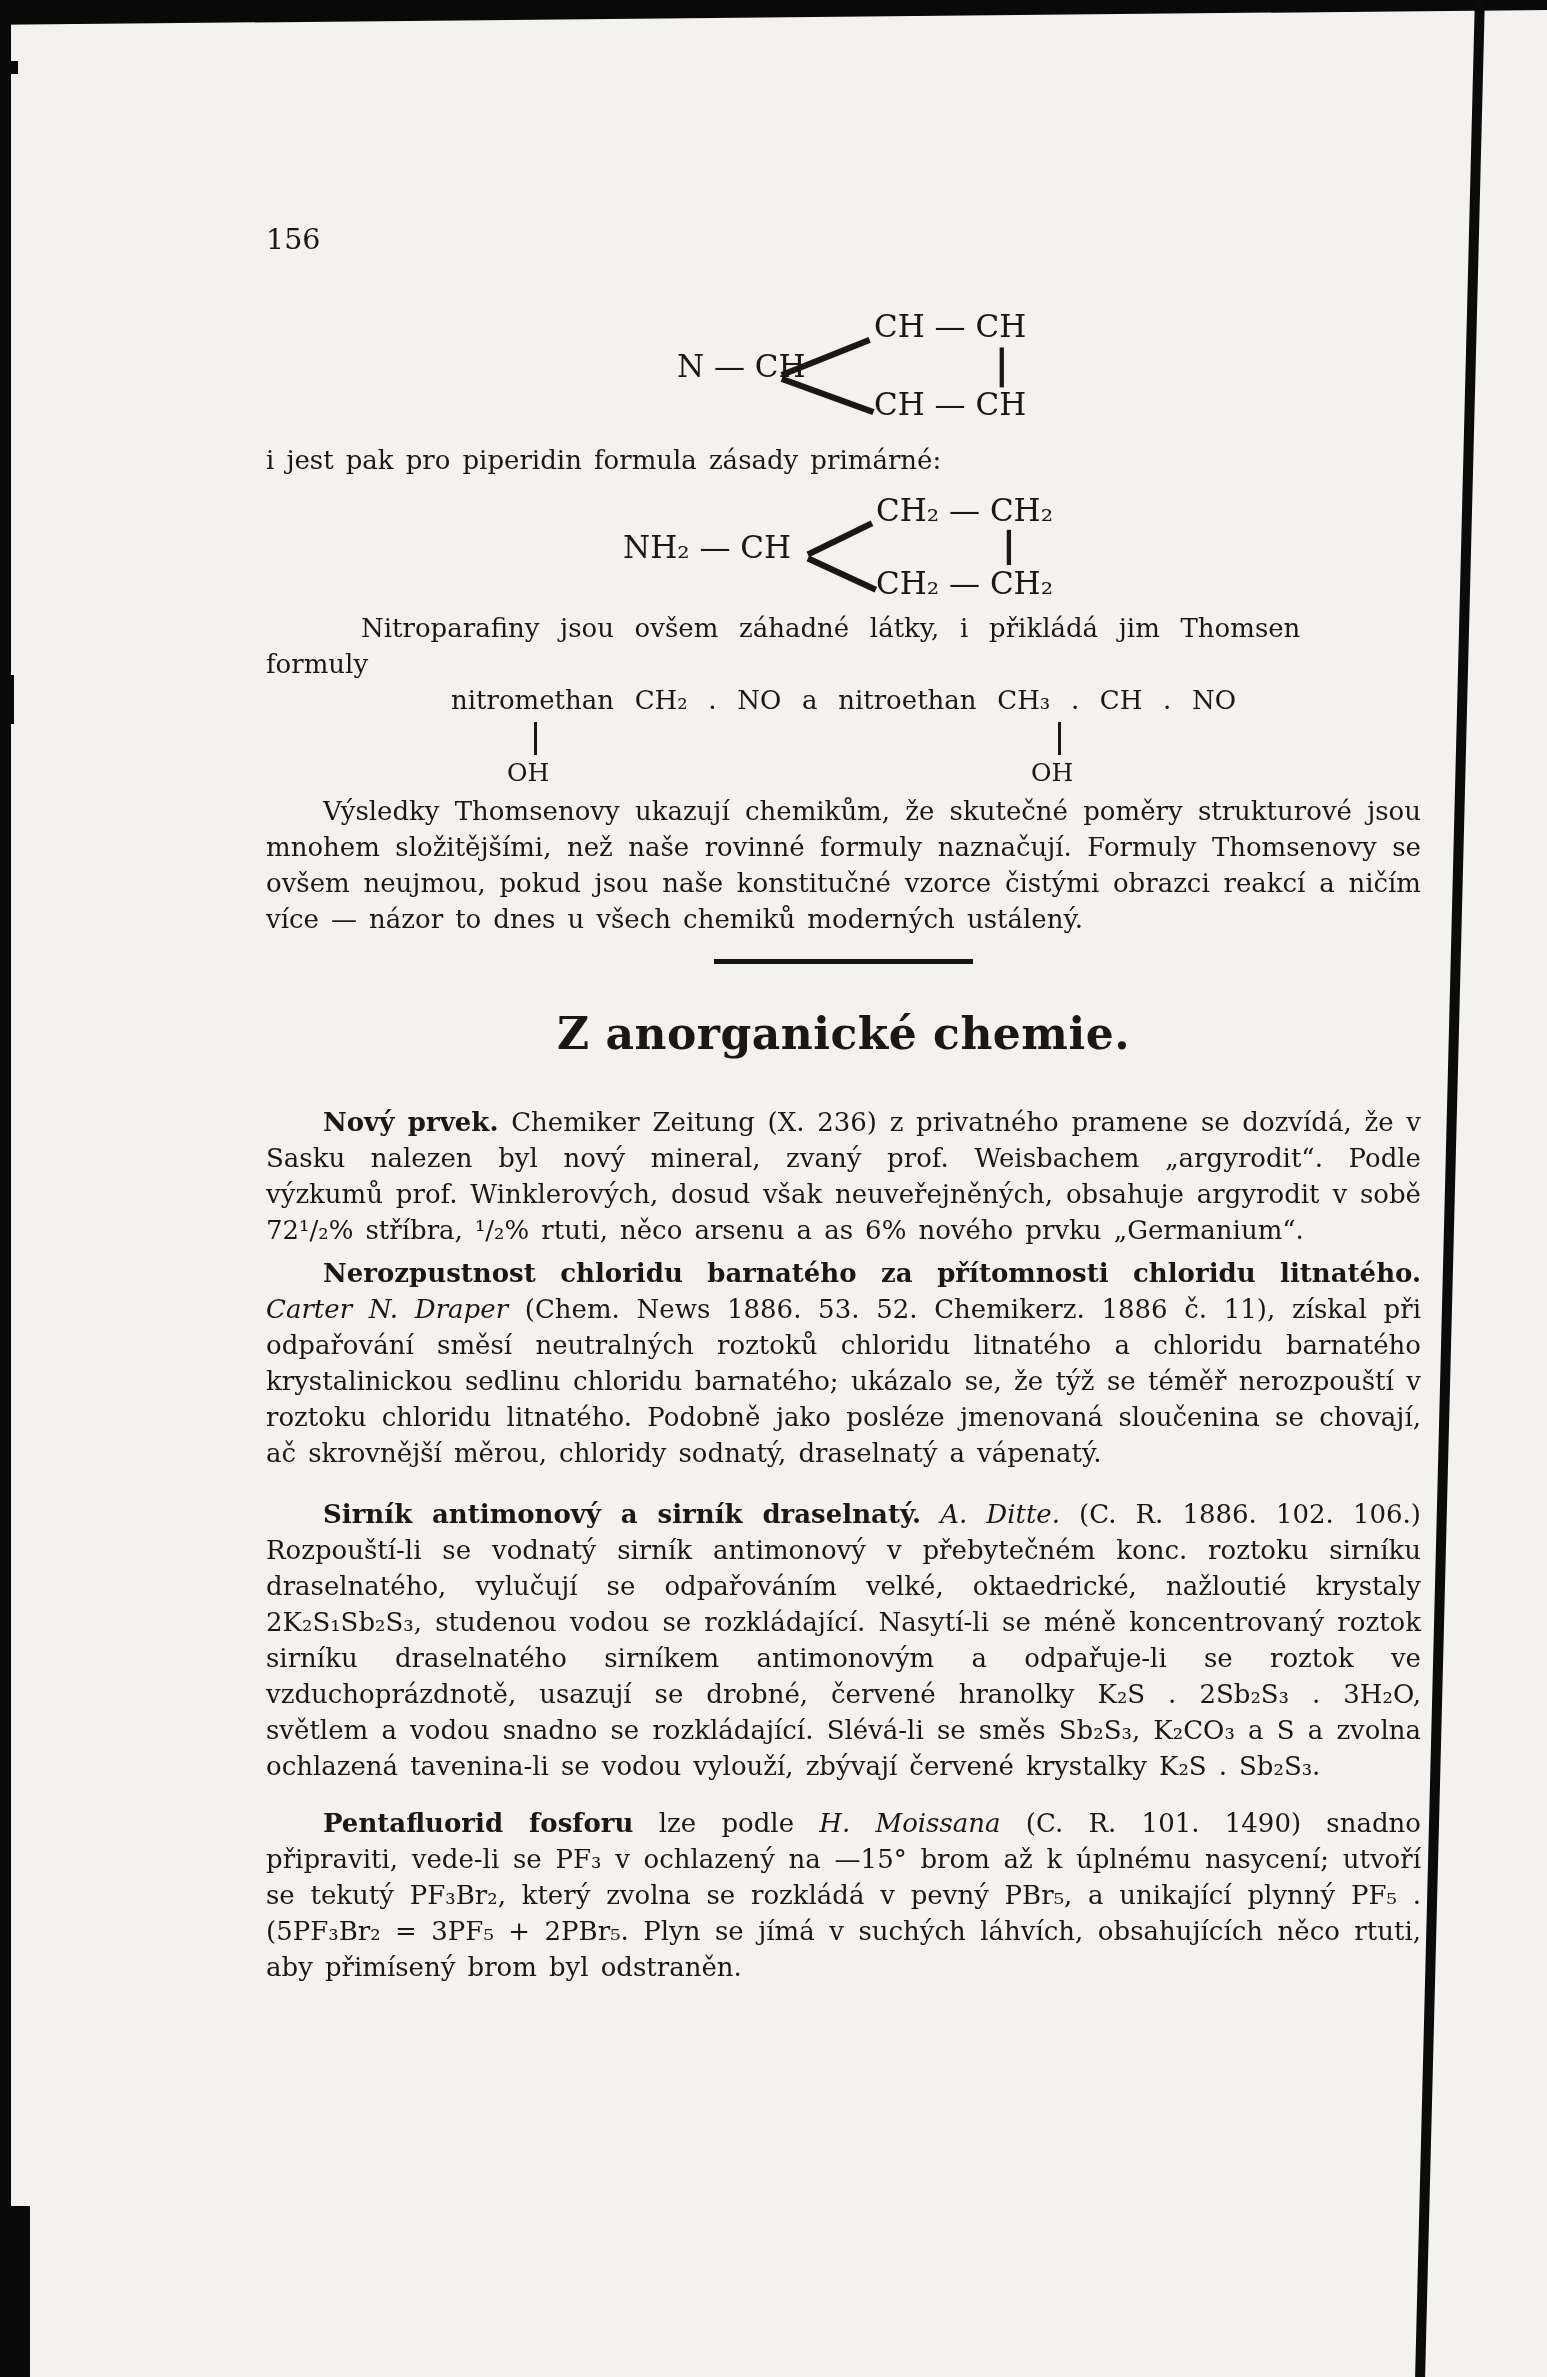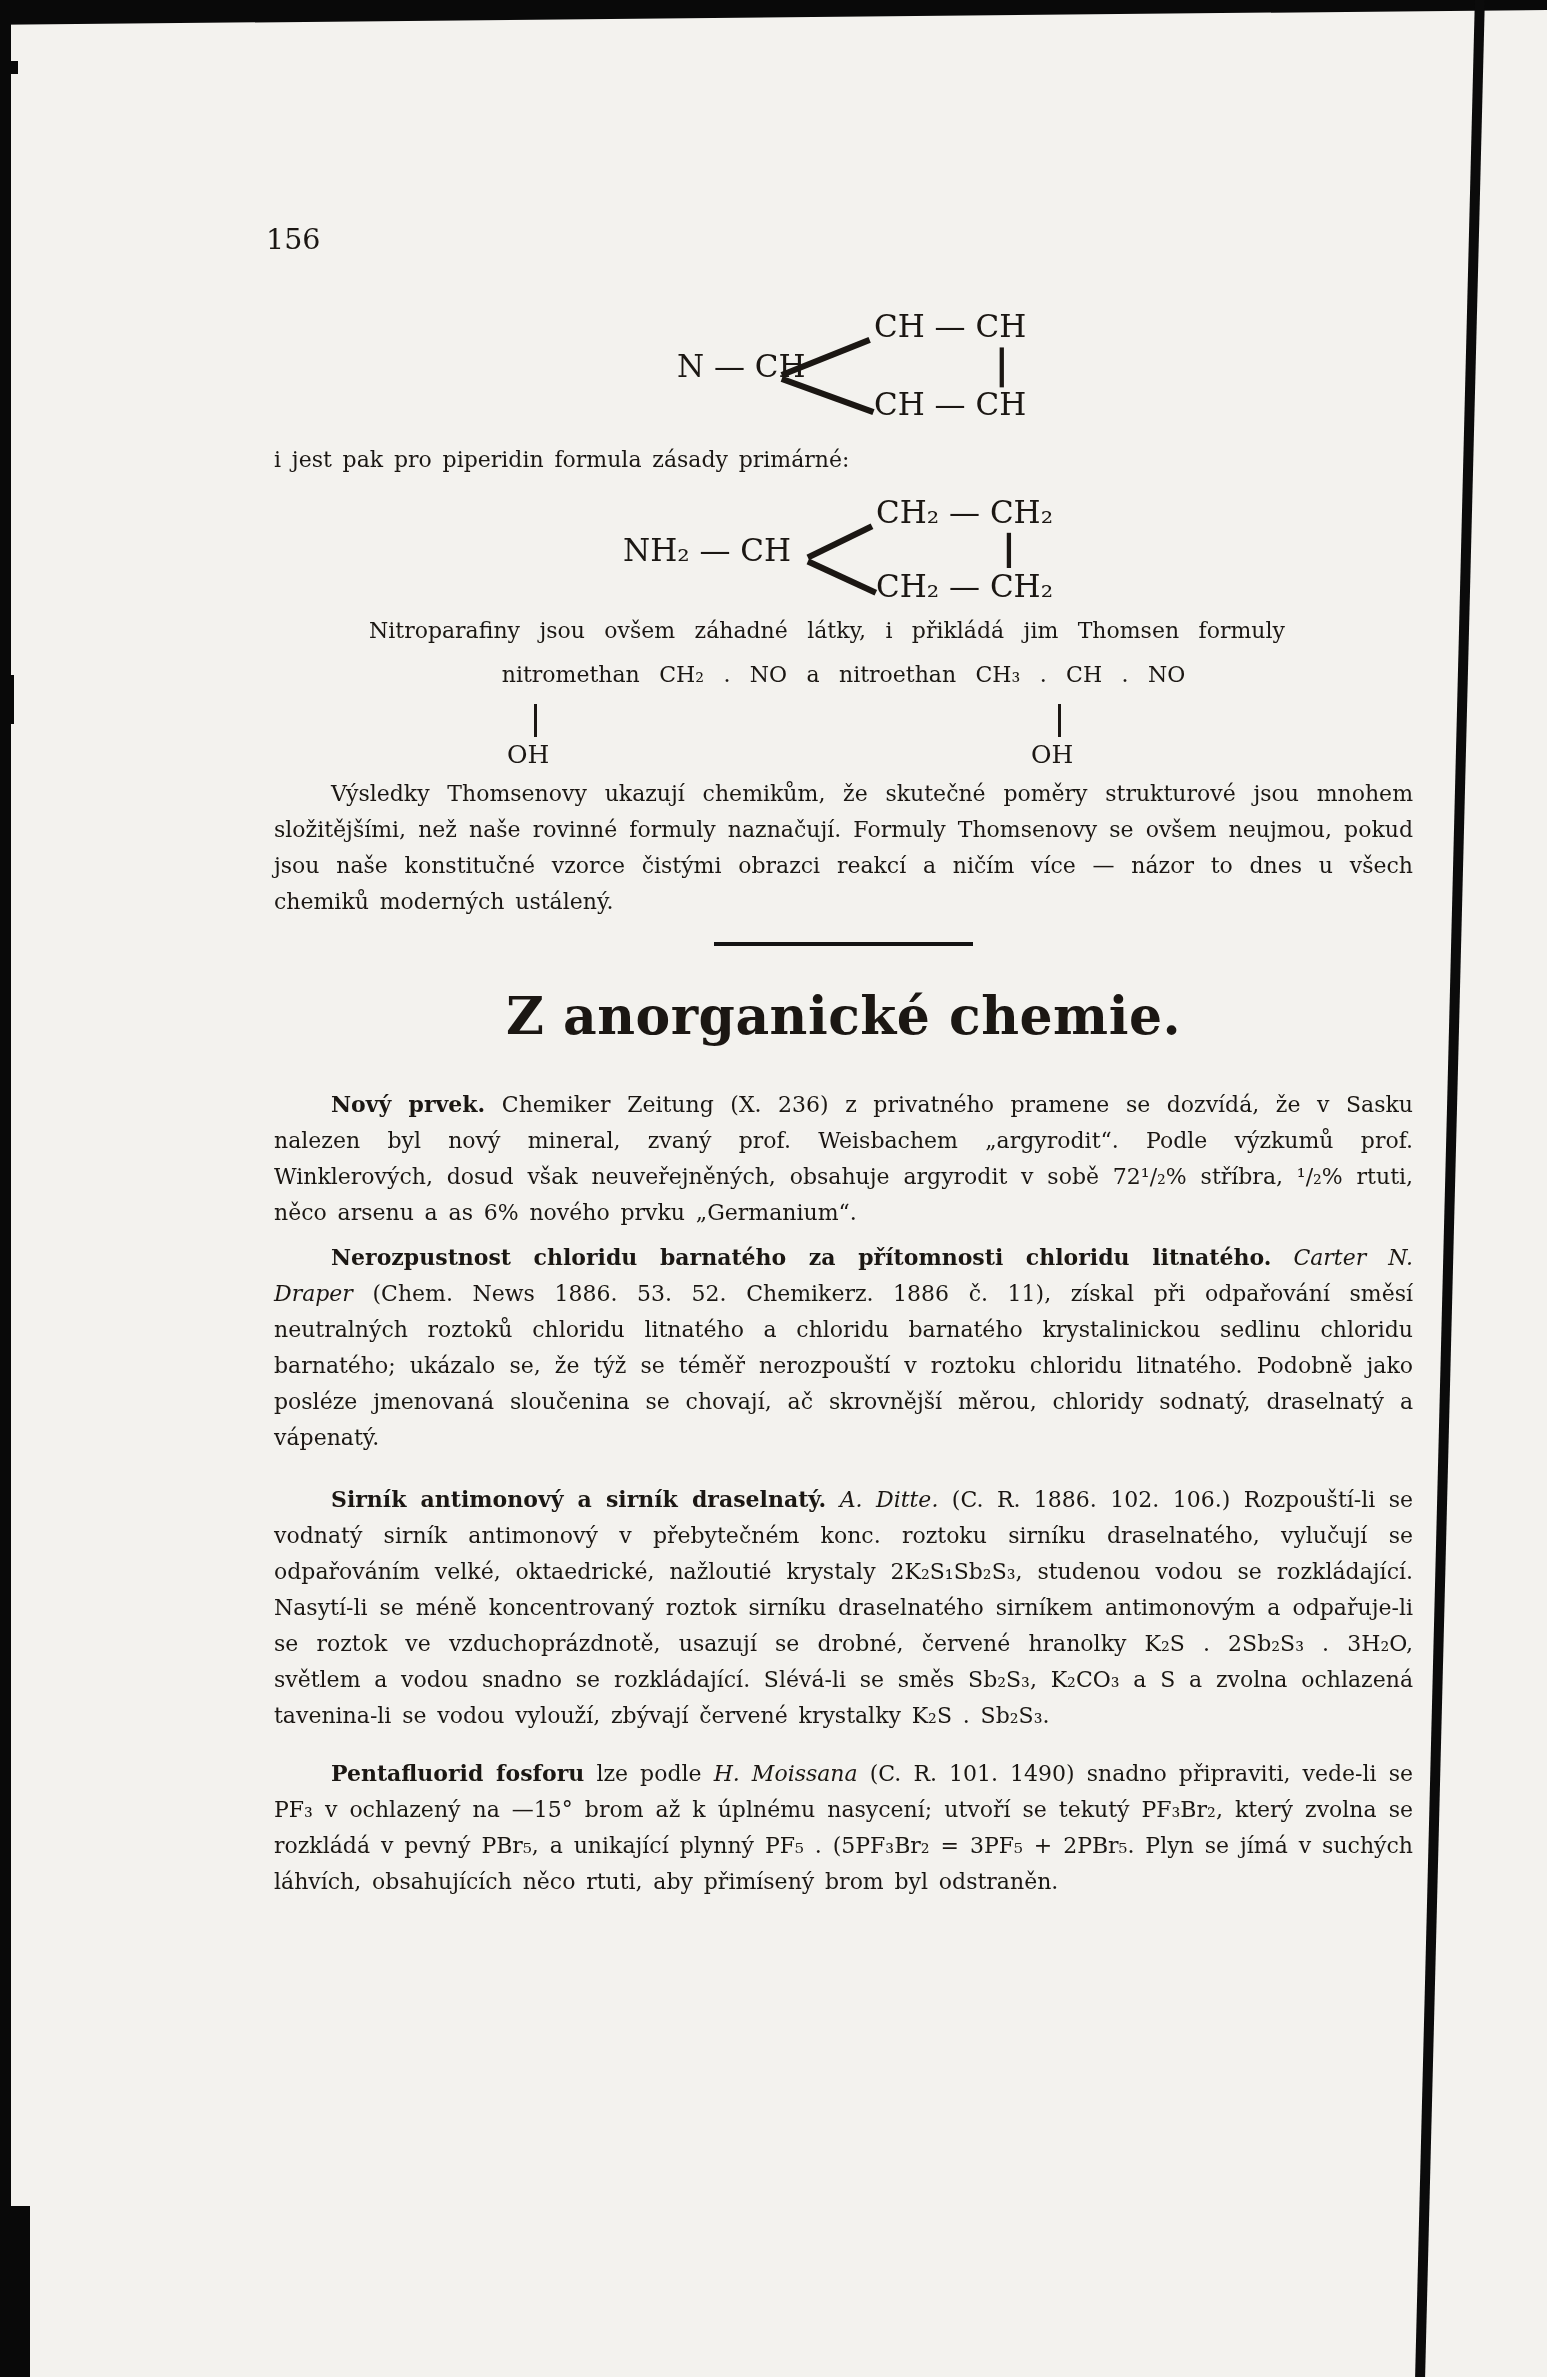--- a/index.html
+++ b/index.html
@@ -16,33 +16,33 @@
            transform:rotate(-0.55deg);transform-origin:left top;}
   .bar-left{position:absolute;left:0;top:0;width:10.5px;height:2516px;background:#090909;}
   .blob1{position:absolute;left:0;top:61px;width:18px;height:13.3px;background:#090909;}
   .blob2{position:absolute;left:0;top:675px;width:14.3px;height:49px;background:#090909;}
   .bar-left-wide{position:absolute;left:0;top:2206px;width:30px;height:314px;background:#090909;}
   .line-right{position:absolute;left:1475px;top:-5.7px;width:10px;height:2582px;background:#0b0b0b;
               transform:rotate(1.44deg);transform-origin:left top;}
   
   .column{position:absolute;left:266px;top:223px;width:1155px;}
   .pageno{font-size:28.5px;line-height:34px;}
-  p{margin:8px;font-size:22px;line-height:36px;word-spacing:3.8px;}
+  p{margin:0;font-size:26px;line-height:36px;word-spacing:3.8px;}
   .just{text-align:justify;}
   .ind{text-indent:57px;}
   .center{text-align:center;}
   .b{font-weight:bold;}
   .i{font-style:italic;}
   .intro{margin-top:4.8px;}
   .nitro1{margin-top:1.9px;text-indent:95px;word-spacing:12.4px;}
   .nitro2{word-spacing:12.4px;}
   .p-alkali{margin-top:0;}
   .p-vysledky{margin-top:0;}
   .divider{width:259px;height:4.3px;background:#141414;margin:22px auto 0 auto;}
-  h1.section{margin:46px 0 0 0;text-align:center;font-size:52px;line-height:48px;
+  h1.section{margin:46px 0 0 0;text-align:center;font-size:44px;line-height:48px;
              font-weight:bold;letter-spacing:0.5px;}
   .art1{margin-top:46px;}
   .art2{margin-top:7.6px;}
   .art3{margin-top:25px;}
   .art4{margin-top:21px;}
   
   .struct{position:relative;width:1155px;}
   .struct1{margin-top:37px;height:143px;}
   .struct2{margin-top:5.7px;height:125px;}
   .struct span{position:absolute;font-size:31px;line-height:31px;white-space:nowrap;}

